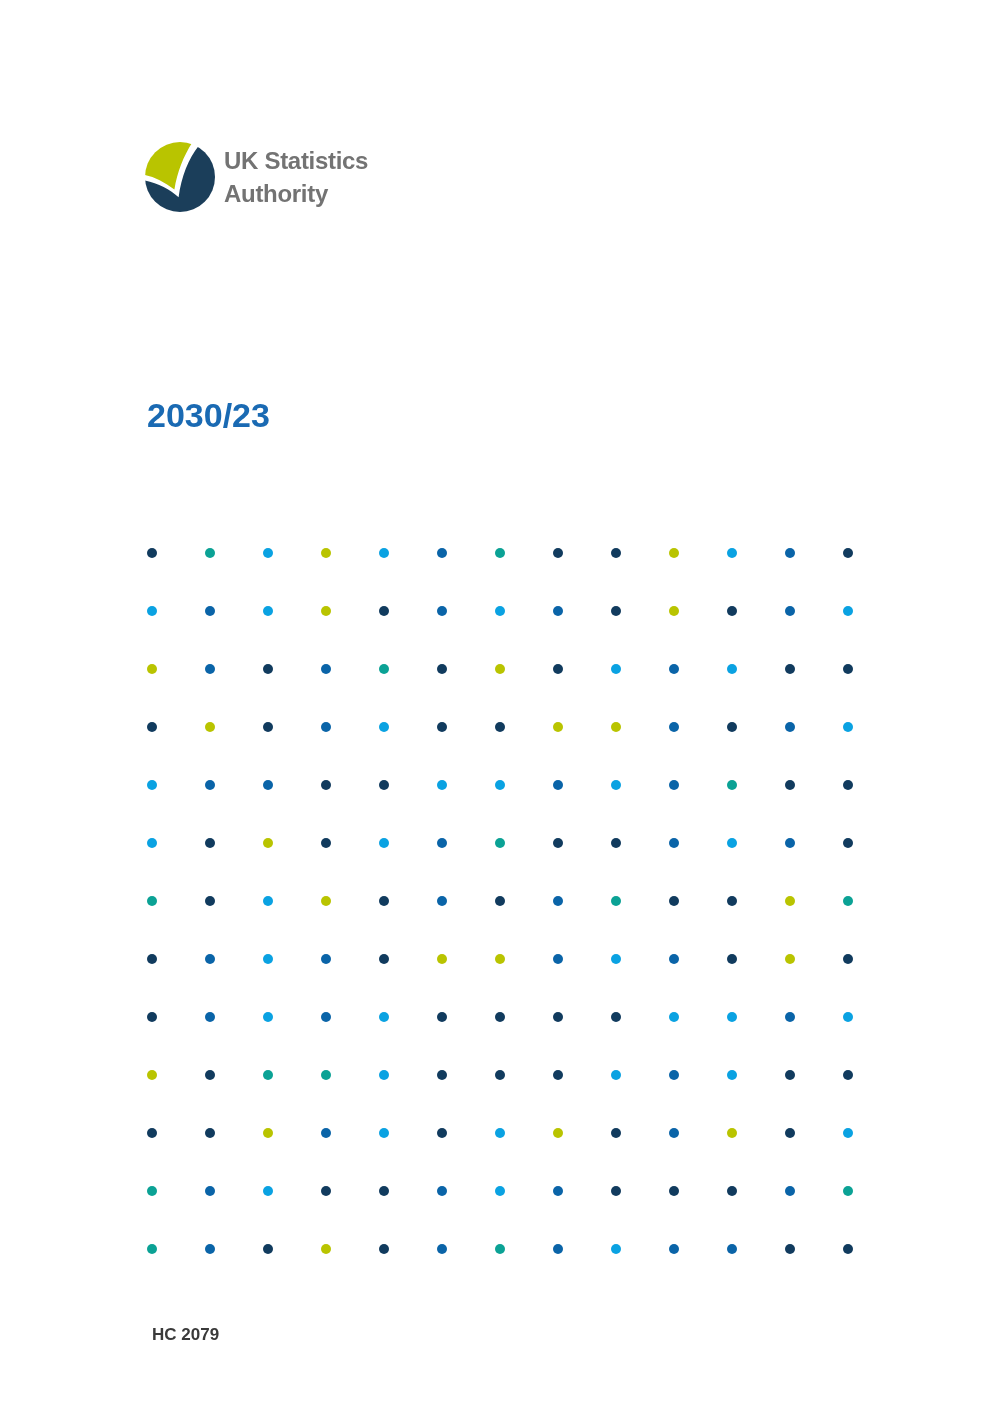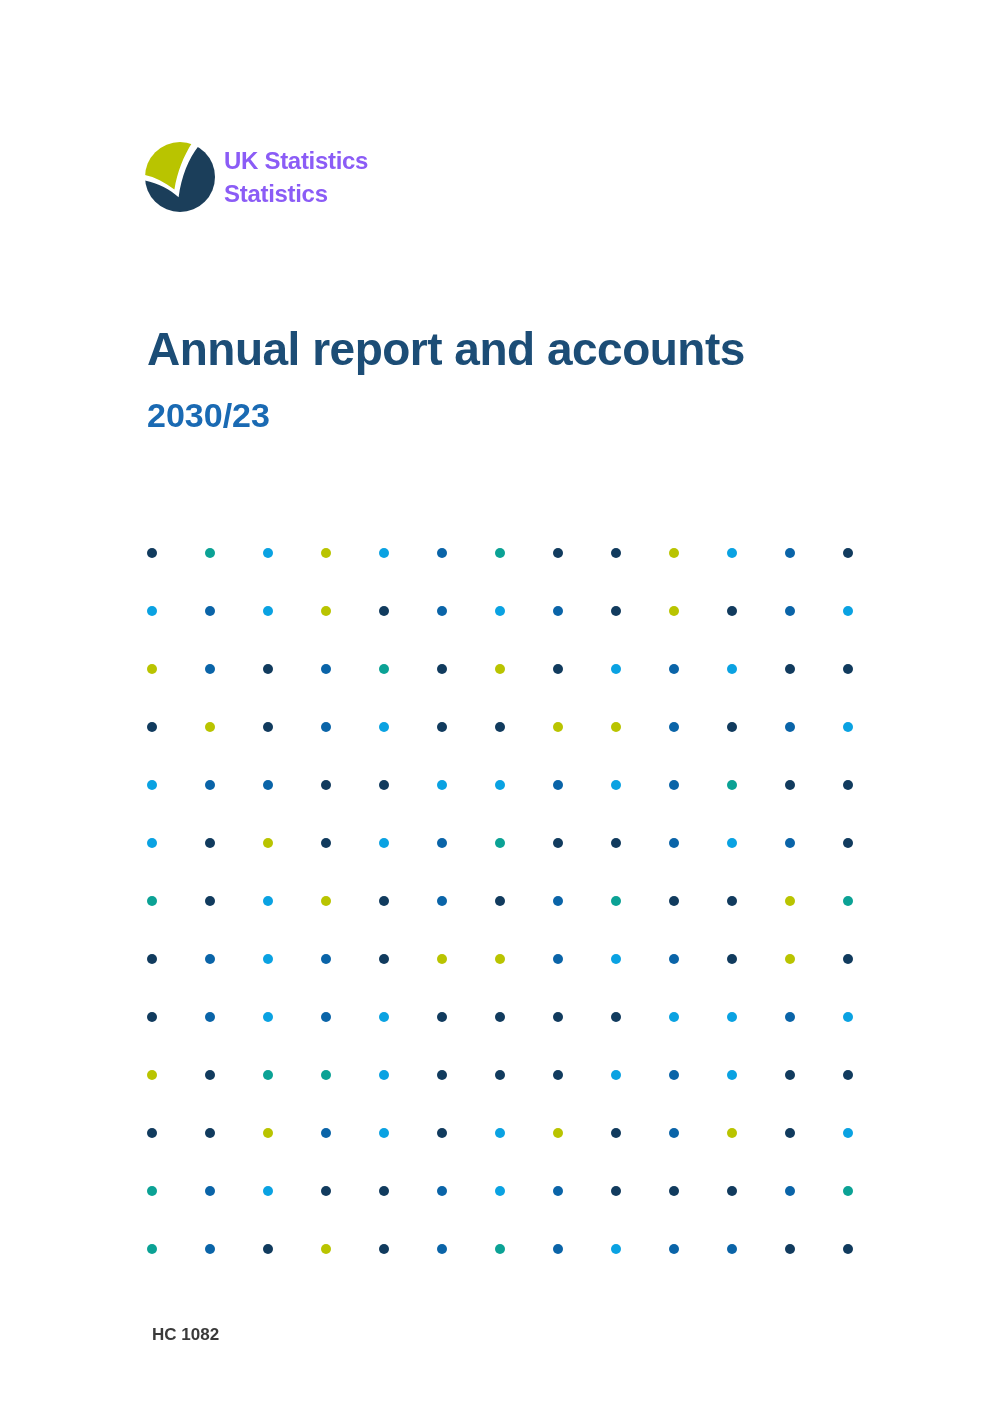--- a/index.html
+++ b/index.html
@@ -13,21 +13,21 @@
   .page { position: absolute; inset: 0; }
 
   
   .logo { position: absolute; left: 145px; top: 142px; display: flex; }
   .logo-mark { width: 70px; height: 70px; display: block; }
   .logo-text {
     position: absolute; left: 79px; top: 2px;
     display: flex; flex-direction: column;
     font-size: 24px; font-weight: bold; line-height: 33px;
     letter-spacing: -0.3px;
-    color: #8b5cf6;
+    color: #737373;
     white-space: nowrap;
   }
 
   
   h1.title {
     position: absolute; left: 147px; top: 325px; margin: 0;
     font-size: 46px; font-weight: bold; line-height: 1.08;
     letter-spacing: -0.5px;
     color: #1C4D76;
     white-space: nowrap;
@@ -71,25 +71,24 @@
           </clipPath>
       </defs>
       <g clip-path="url(#logo-circle-clip)">
         <rect x="0" y="0" width="100" height="100" fill="#ffffff"></rect>
         <path d="M0,0 H68 C55,20 46,43 42,68 C28,57 14,50 0,47 Z" fill="#B9C400"></path>
         <path d="M77,5 C62,24 52,49 48,79 C36,68 19,59 0,55 L0,100 H100 V0 Z" fill="#1B3E5A"></path>
       </g>
     </svg>
     <div class="logo-text">
       <span>UK Statistics</span>
-      <span>Statistics</span>
+      <span>Authority</span>
     </div>
   </div>
 
-  <h1 class="title">Annual report and accounts</h1>
   <h2 class="subtitle">2030/23</h2>
 
   <div class="dots" id="dots">
       <span class="dot" style="background: rgb(17, 59, 94);"></span>
       <span class="dot" style="background: rgb(11, 162, 149);"></span>
       <span class="dot" style="background: rgb(10, 162, 226);"></span>
       <span class="dot" style="background: rgb(185, 196, 0);"></span>
       <span class="dot" style="background: rgb(10, 162, 226);"></span>
       <span class="dot" style="background: rgb(10, 100, 168);"></span>
       <span class="dot" style="background: rgb(11, 162, 149);"></span>
@@ -250,15 +249,15 @@
       <span class="dot" style="background: rgb(10, 100, 168);"></span>
       <span class="dot" style="background: rgb(11, 162, 149);"></span>
       <span class="dot" style="background: rgb(10, 100, 168);"></span>
       <span class="dot" style="background: rgb(10, 162, 226);"></span>
       <span class="dot" style="background: rgb(10, 100, 168);"></span>
       <span class="dot" style="background: rgb(10, 100, 168);"></span>
       <span class="dot" style="background: rgb(17, 59, 94);"></span>
       <span class="dot" style="background: rgb(17, 59, 94);"></span>
     </div>
 
-  <div class="footer-ref">HC 1082</div>
+  <div class="footer-ref">HC 2079</div>
 
 </div>
 
 </body></html>

